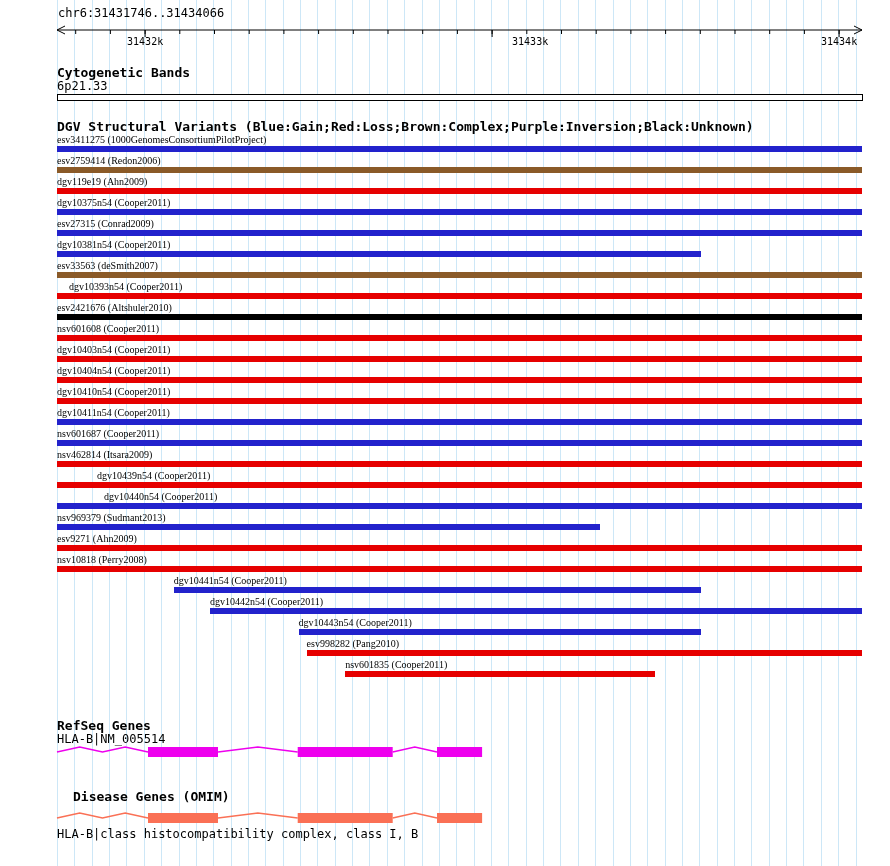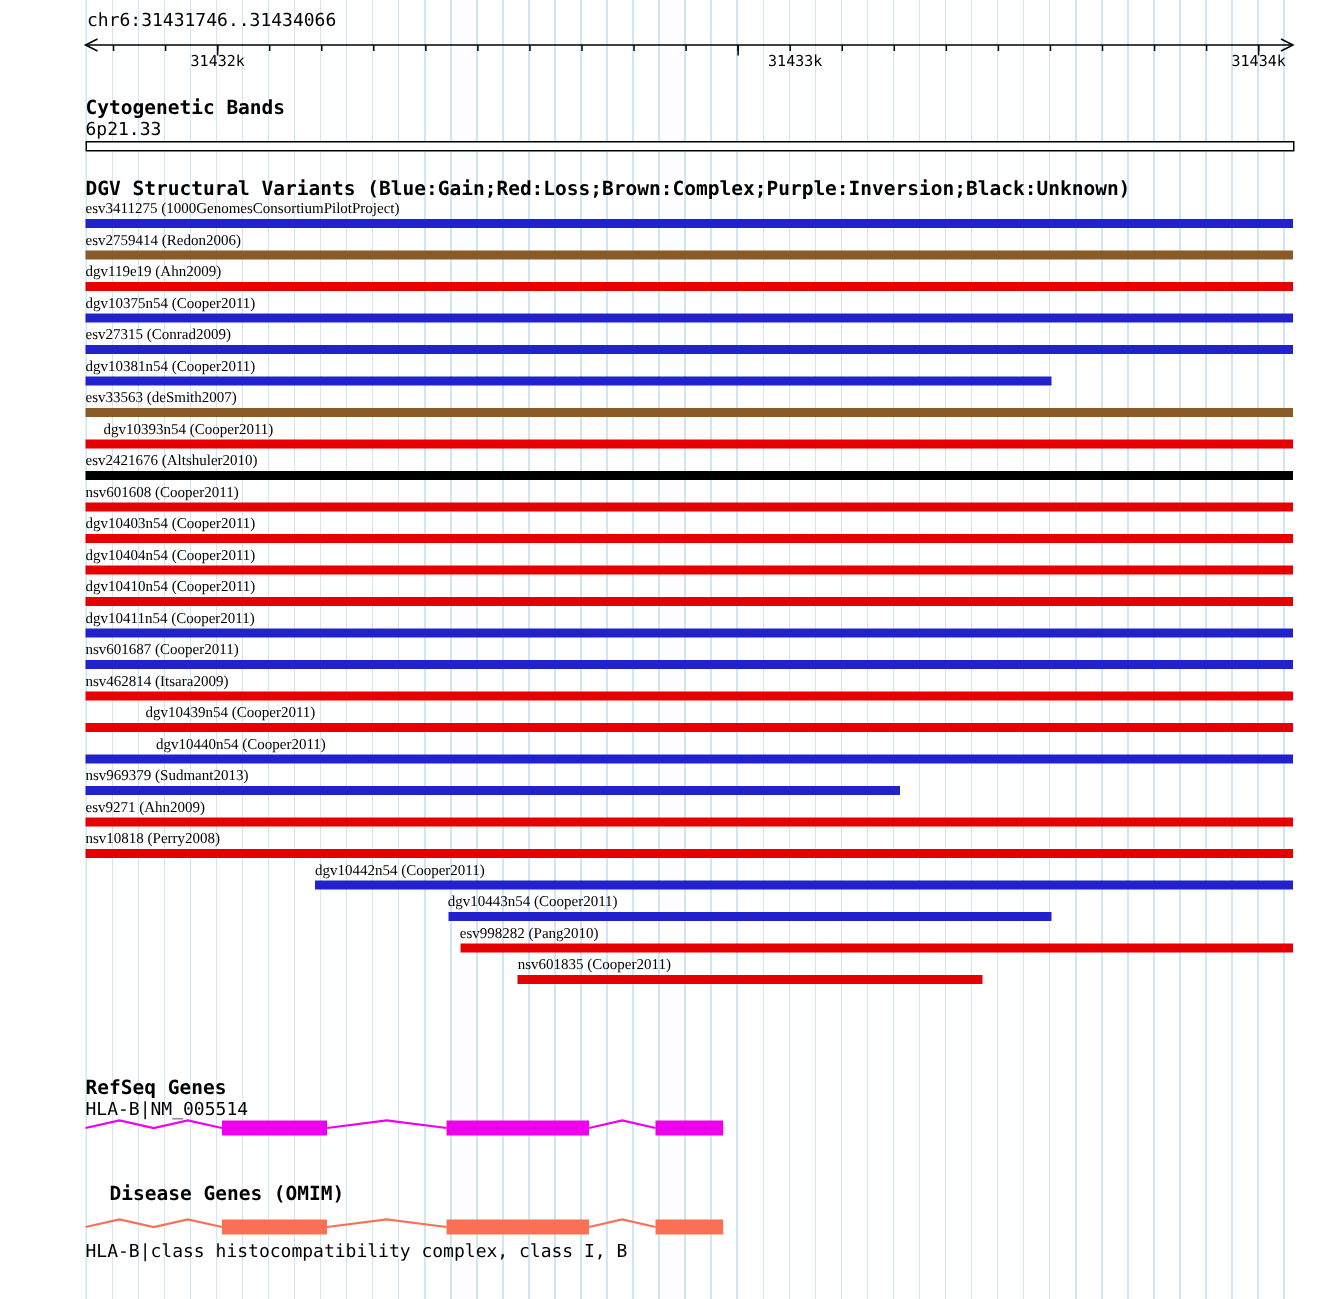--- a/index.html
+++ b/index.html
@@ -186,20 +186,24 @@
       </div>
       <div class="vrow">
         <div class="vlabel" style="left: 57px;">esv9271 (Ahn2009)</div>
         <div class="vbar" style="left: 57px; width: 805px; background: rgb(230, 0, 0);"></div>
       </div>
       <div class="vrow">
         <div class="vlabel" style="left: 57px;">nsv10818 (Perry2008)</div>
         <div class="vbar" style="left: 57px; width: 805px; background: rgb(230, 0, 0);"></div>
       </div>
       <div class="vrow">
+        <div class="vlabel" style="left: 173.725px;">dgv10441n54 (Cooper2011)</div>
+        <div class="vbar" style="left: 173.725px; width: 527.275px; background: rgb(34, 34, 204);"></div>
+      </div>
+      <div class="vrow">
         <div class="vlabel" style="left: 209.95px;">dgv10442n54 (Cooper2011)</div>
         <div class="vbar" style="left: 209.95px; width: 652.05px; background: rgb(34, 34, 204);"></div>
       </div>
       <div class="vrow">
         <div class="vlabel" style="left: 298.5px;">dgv10443n54 (Cooper2011)</div>
         <div class="vbar" style="left: 298.5px; width: 402.5px; background: rgb(34, 34, 204);"></div>
       </div>
       <div class="vrow">
         <div class="vlabel" style="left: 306.55px;">esv998282 (Pang2010)</div>
         <div class="vbar" style="left: 306.55px; width: 555.45px; background: rgb(230, 0, 0);"></div>

